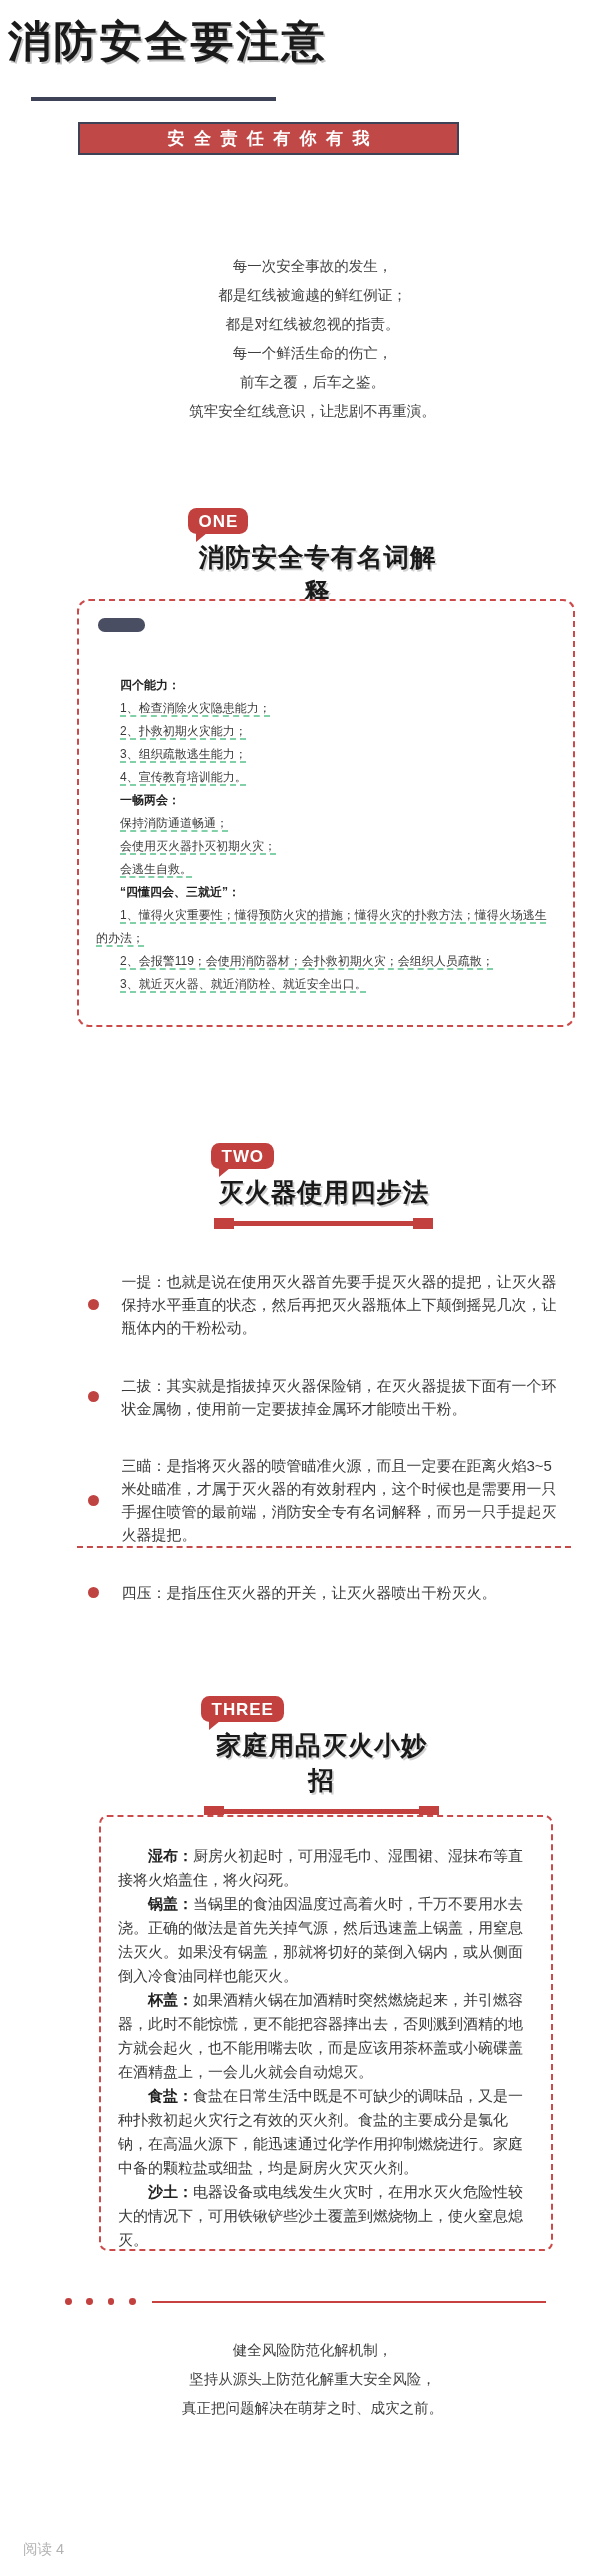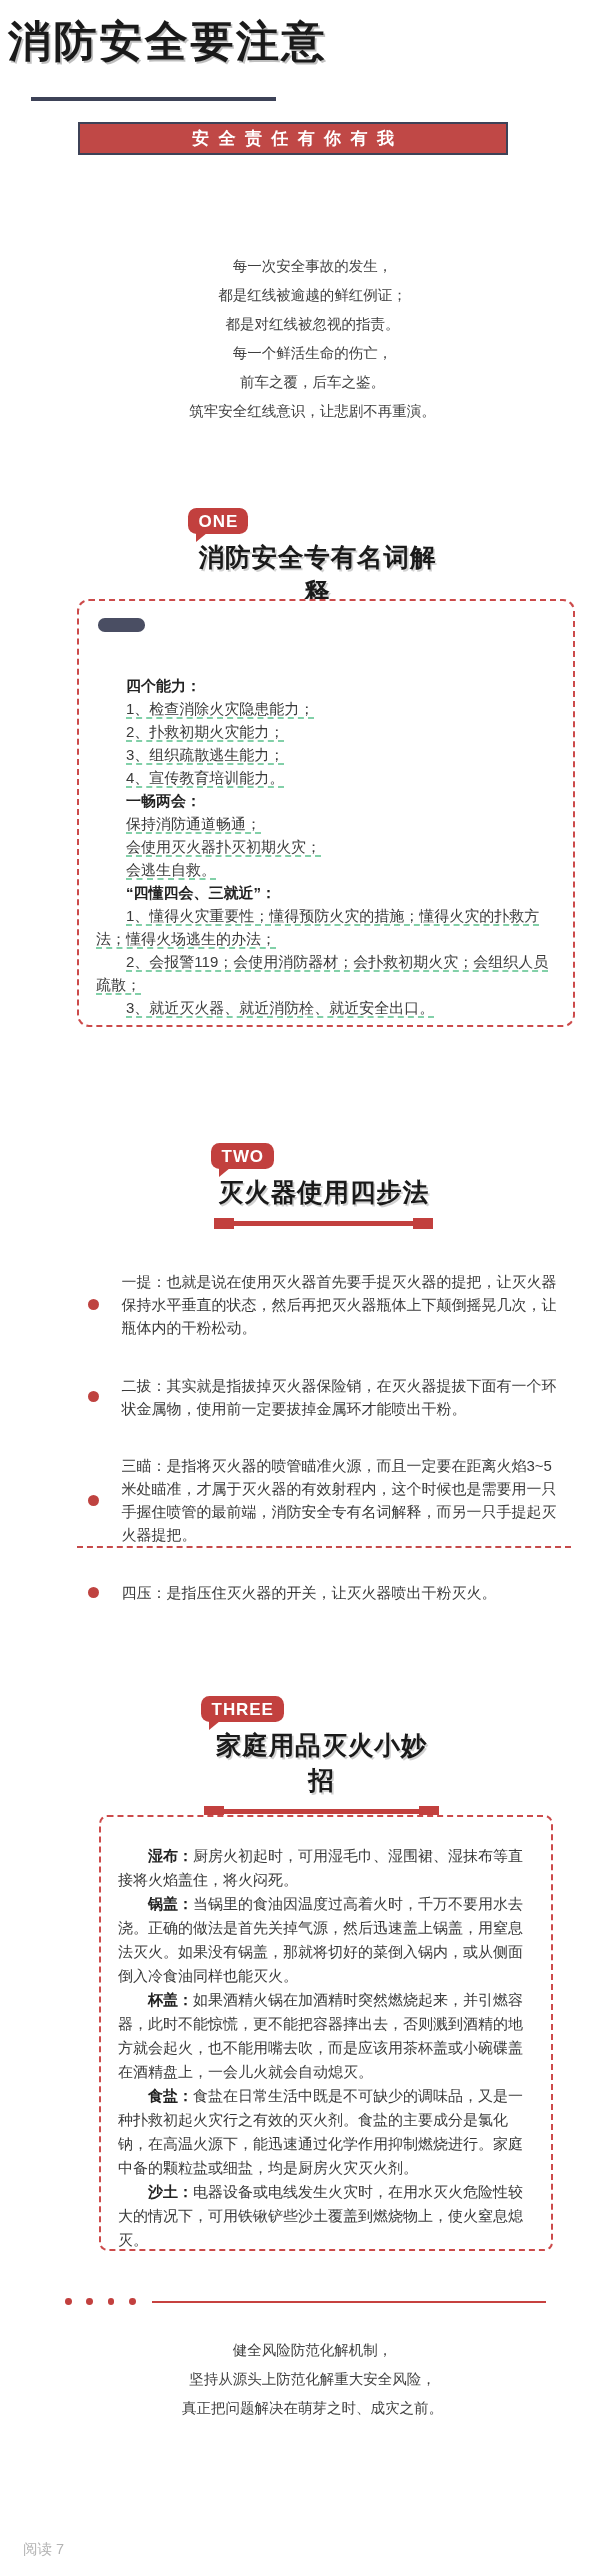--- a/index.html
+++ b/index.html
@@ -13,21 +13,21 @@
   }
   html,body{margin:0;padding:0;background:#ffffff;}
   body{font-family:"Liberation Sans","DejaVu Sans",sans-serif;color:var(--ink);}
   .page{position:relative;width:597px;height:2576px;background:#fff;overflow:hidden;}
 
   
   .title{position:absolute;top:5.1px;left:0;width:539px;margin:8px;text-align:left;
     font-size:43px;font-weight:900;color:var(--head-ink);letter-spacing:2.6px;
     text-shadow:1.7px 1.7px 0 rgba(0,0,0,0.25);}
   .navy-line{position:absolute;left:31px;top:97px;width:245px;height:4.3px;background:var(--navy);}
-  .banner{position:absolute;left:78px;top:122px;width:430px;height:33px;box-sizing:border-box;
+  .banner{position:absolute;left:78px;top:122px;width:381px;height:33px;box-sizing:border-box;
     background:var(--banner-red);border:2.6px solid var(--navy);
     display:flex;align-items:center;justify-content:center;}
   .banner span{color:#fff;font-weight:bold;font-size:17px;letter-spacing:9.4px;text-indent:9.4px;}
 
   
   .verse{position:absolute;left:0;width:597px;text-align:center;font-size:14.5px;color:#3f3f3f;}
   .verse p{margin:0;line-height:29px;padding-left:28px;}
   .intro{top:252px;}
   .outro{top:2336px;}
 
@@ -46,21 +46,21 @@
 
   .sec1-head{left:191px;top:508px;width:253px;}
   .sec2-head{left:214px;top:1143px;width:219px;}
   .sec3-head{left:204px;top:1696px;width:235px;}
 
   
   .dash-box{position:absolute;box-sizing:border-box;border:2.6px dashed #cc4a4a;background:#fff;}
   .box1{left:77px;top:599px;width:498px;height:428px;border-radius:12px;padding:13.6px 17px;}
   .pill{width:47px;height:13.6px;border-radius:6.8px;background:var(--pill-navy);margin:3.4px 0 0 1.7px;}
   .box1-content{margin-top:42px;}
-  .box1-content p{margin:0;font-size:15px;line-height:23px;text-indent:2em;}
+  .box1-content p{margin:0;font-size:12px;line-height:23px;text-indent:2em;}
   .bh{font-weight:bold;color:#222;}
   .u{text-decoration-line:underline;text-decoration-style:dashed;text-decoration-color:var(--green);
      text-decoration-thickness:1.7px;text-underline-offset:4.3px;}
   .box3{left:99px;top:1815px;width:454px;height:436px;border-radius:8.5px;padding:27px 17px 0;}
   .box3 p{margin:0;font-size:15px;line-height:24px;text-indent:2em;}
   .box3 b{color:#222;}
 
   
   .steps{position:absolute;left:88px;top:1262px;width:481px;}
   .step{display:flex;align-items:center;margin-bottom:18.7px;}
@@ -189,16 +189,16 @@
     <i></i>
     <span class="thin"></span>
   </div>
 
   <div class="verse outro">
     <p>健全风险防范化解机制，</p>
     <p>坚持从源头上防范化解重大安全风险，</p>
     <p>真正把问题解决在萌芽之时、成灾之前。</p>
   </div>
 
-  <div class="read-count">阅读 7</div>
+  <div class="read-count">阅读 4</div>
 
 </div>
 
 
 </body></html>

